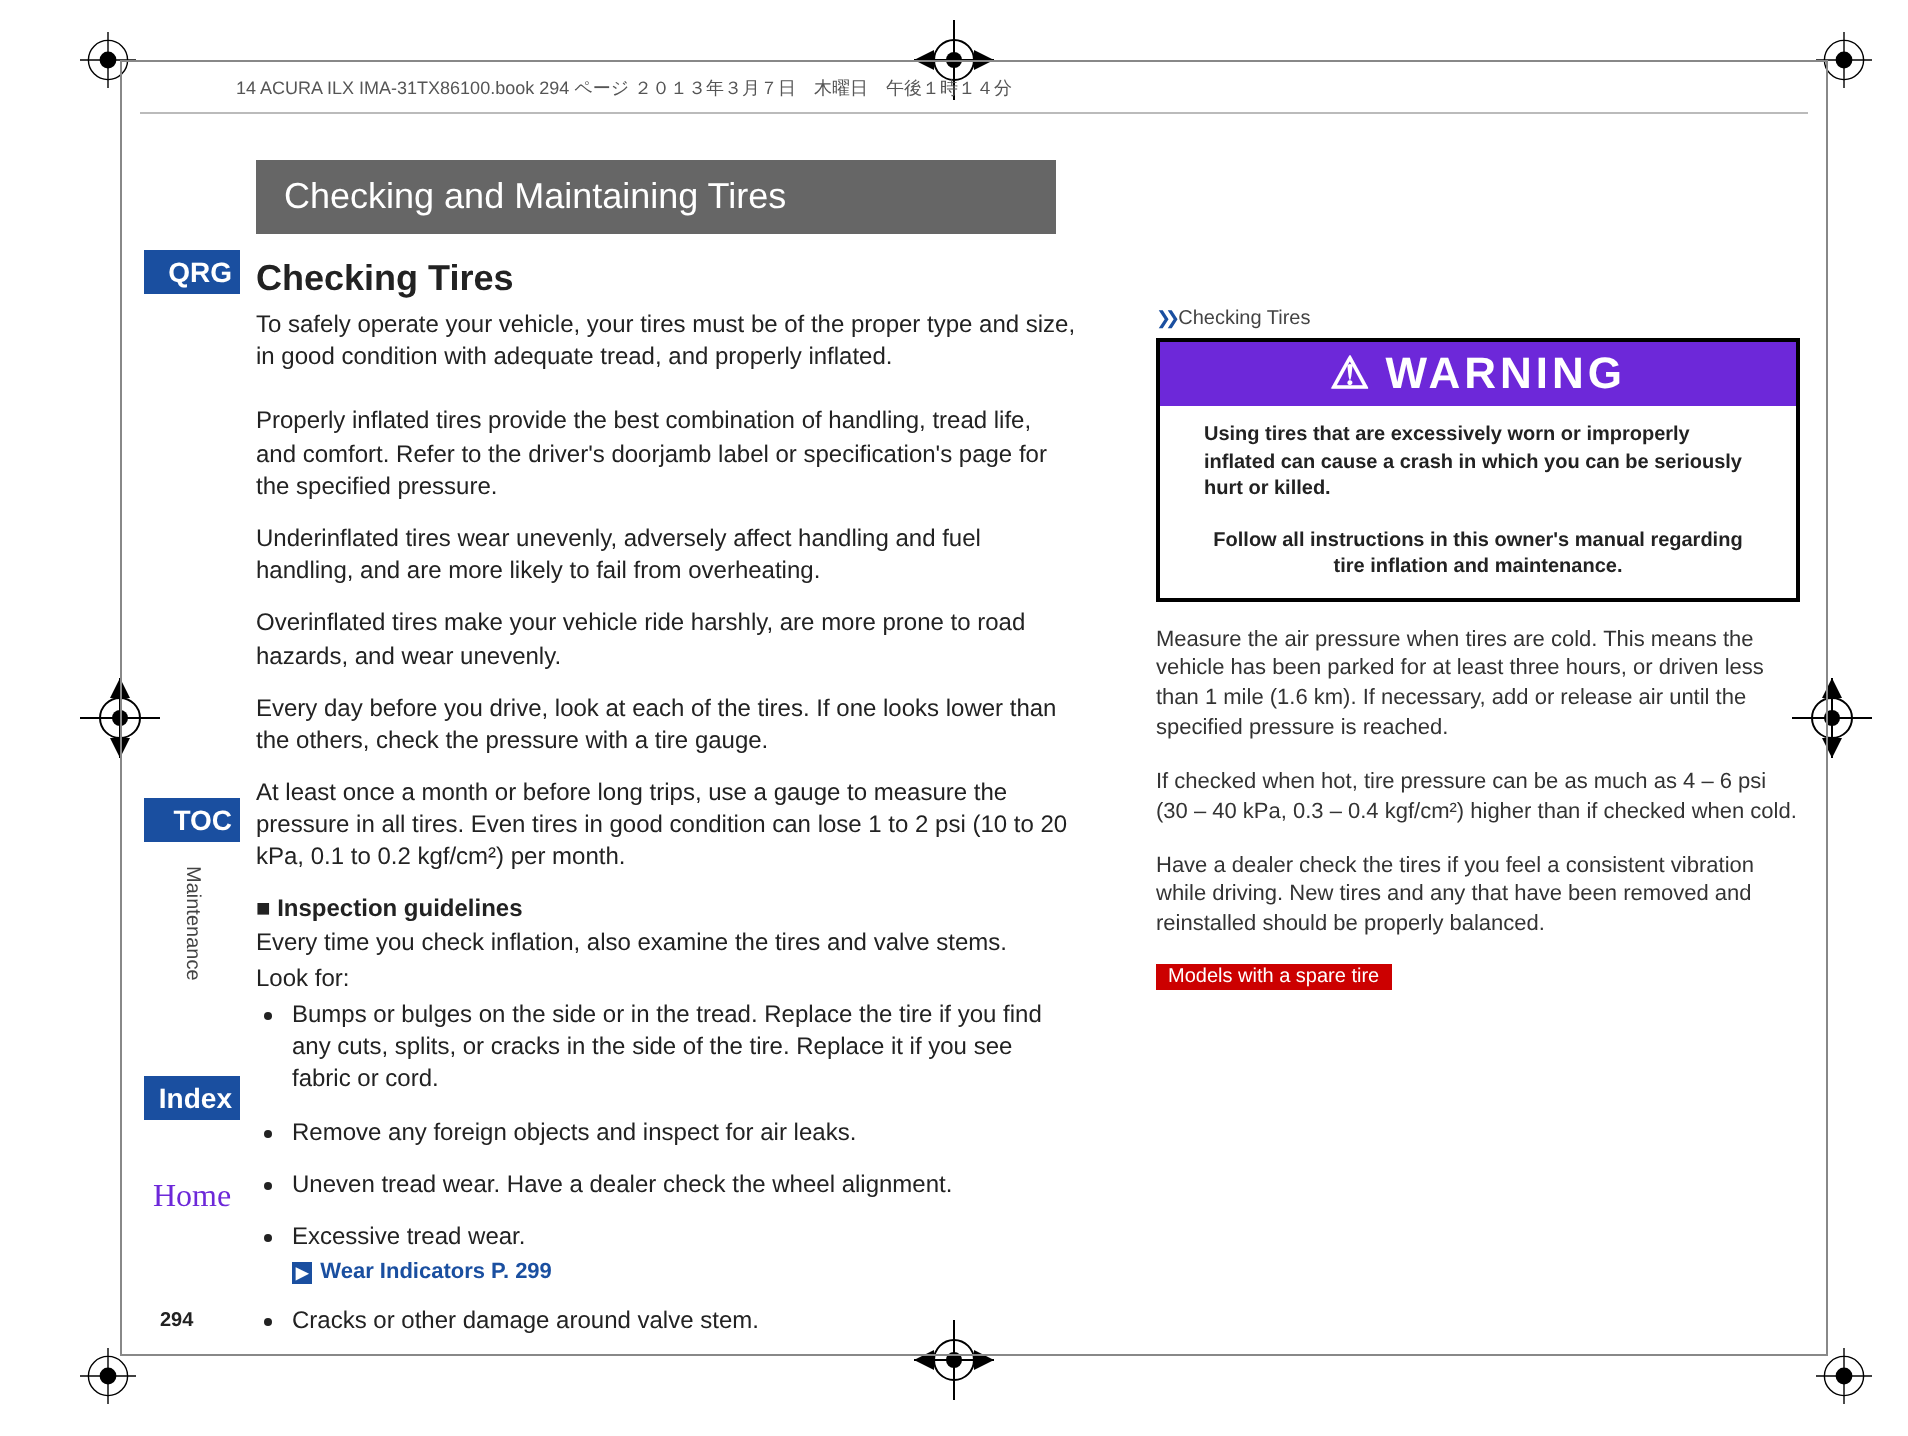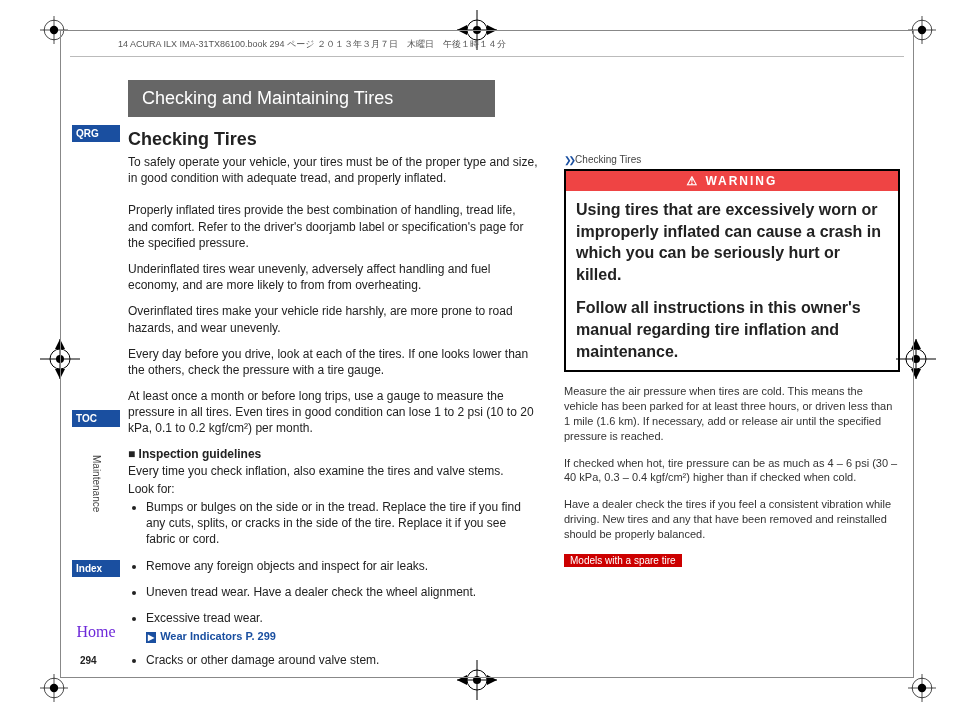--- a/index.html
+++ b/index.html
@@ -64,25 +64,25 @@
     position: absolute;
     left: 72px;
     top: 125px;
     width: 48px;
     text-align: center;
   }
   .badge {
     background: #1a4fa0;
     color: #fff;
     font-weight: bold;
-    font-size: 10px;
+    font-size: 14px;
     padding: 3px 4px;
-    margin-bottom: 28px;
+    margin-bottom: 12px;
     display: block;
-    text-align: left;
+    text-align: right;
   }
   .vside {
     writing-mode: vertical-rl;
     font-size: 10px;
     color: #444;
     margin: 8px auto 8px auto;
     display: block;
     text-align: left;
   }
   .home {
@@ -95,32 +95,32 @@
     left: 128px;
     top: 80px;
     right: 54px;
   }
   .chapter {
     background: #666;
     color: #fff;
     font-size: 18px;
     padding: 8px 14px;
     display: inline-block;
-    width: 367px;
+    width: 400px;
     font-weight: 300;
   }
   .section-title {
     font-size: 18px;
     font-weight: bold;
     margin-top: 12px;
     margin-bottom: 4px;
   }
   .cols {
     display: flex;
-    gap: 26px;
+    gap: 40px;
   }
   .col-main { flex: 0 0 410px; }
   .col-side { flex: 1; font-size: 11px; }
   .intro { font-size: 12px; margin-bottom: 16px; line-height: 1.35; }
   .subhead {
     font-weight: bold;
     font-size: 12px;
     margin-top: 8px;
     margin-bottom: 2px;
   }
@@ -155,40 +155,40 @@
     color: #1a4fa0;
     letter-spacing: -3px;
     margin-right: 2px;
     font-size: 9px;
   }
   .warning-box {
     border: 2px solid #000;
     margin-bottom: 12px;
   }
   .warning-head {
-    background: #ef4444;
-    color: #fff;
-    font-size: 12px;
+    background: #6d28d9;
+    color: #fff;
+    font-size: 22px;
     font-weight: bold;
     letter-spacing: 2px;
     text-align: center;
     padding: 3px 0;
   }
   .warning-head::before {
     content: "⚠";
     margin-right: 6px;
   }
   .warning-body {
-    padding: 8px 10px;
-    font-size: 16px;
+    padding: 8px 22px;
+    font-size: 10px;
     line-height: 1.35;
     font-weight: bold;
   }
   .warning-body p { margin-bottom: 12px; }
-  .warning-body p:last-child { margin-bottom: 0; }
+  .warning-body p:last-child { margin-bottom: 0; text-align: center; }
   .side-p { font-size: 11px; line-height: 1.35; margin-bottom: 12px; color: #333; }
   .model-tag {
     background: #c00;
     color: #fff;
     font-size: 10px;
     padding: 1px 6px;
     display: inline-block;
     margin-bottom: 4px;
   }
   .pagenum {
@@ -286,21 +286,21 @@
 
 <div class="content">
   <div class="chapter">Checking and Maintaining Tires</div>
   <div class="section-title">Checking Tires</div>
 
   <div class="cols">
     <div class="col-main">
       <p class="intro">To safely operate your vehicle, your tires must be of the proper type and size, in good condition with adequate tread, and properly inflated.</p>
 
       <p class="body-p">Properly inflated tires provide the best combination of handling, tread life, and comfort. Refer to the driver's doorjamb label or specification's page for the specified pressure.</p>
-      <p class="body-p">Underinflated tires wear unevenly, adversely affect handling and fuel economy, and are more likely to from from overheating.</p>
+      <p class="body-p">Underinflated tires wear unevenly, adversely affect handling and fuel handling, and are more likely to fail from overheating.</p>
       <p class="body-p">Overinflated tires make your vehicle ride harshly, are more prone to road hazards, and wear unevenly.</p>
       <p class="body-p">Every day before you drive, look at each of the tires. If one looks lower than the others, check the pressure with a tire gauge.</p>
       <p class="body-p">At least once a month or before long trips, use a gauge to measure the pressure in all tires. Even tires in good condition can lose 1 to 2 psi (10 to 20 kPa, 0.1 to 0.2 kgf/cm²) per month.</p>
 
       <div class="subhead">Inspection guidelines</div>
       <p class="body-p" style="margin-bottom:2px">Every time you check inflation, also examine the tires and valve stems.</p>
       <p class="body-p" style="margin-bottom:2px">Look for:</p>
       <ul class="bullets">
         <li>Bumps or bulges on the side or in the tread. Replace the tire if you find any cuts, splits, or cracks in the side of the tire. Replace it if you see fabric or cord.</li>
         <li>Remove any foreign objects and inspect for air leaks.</li>

